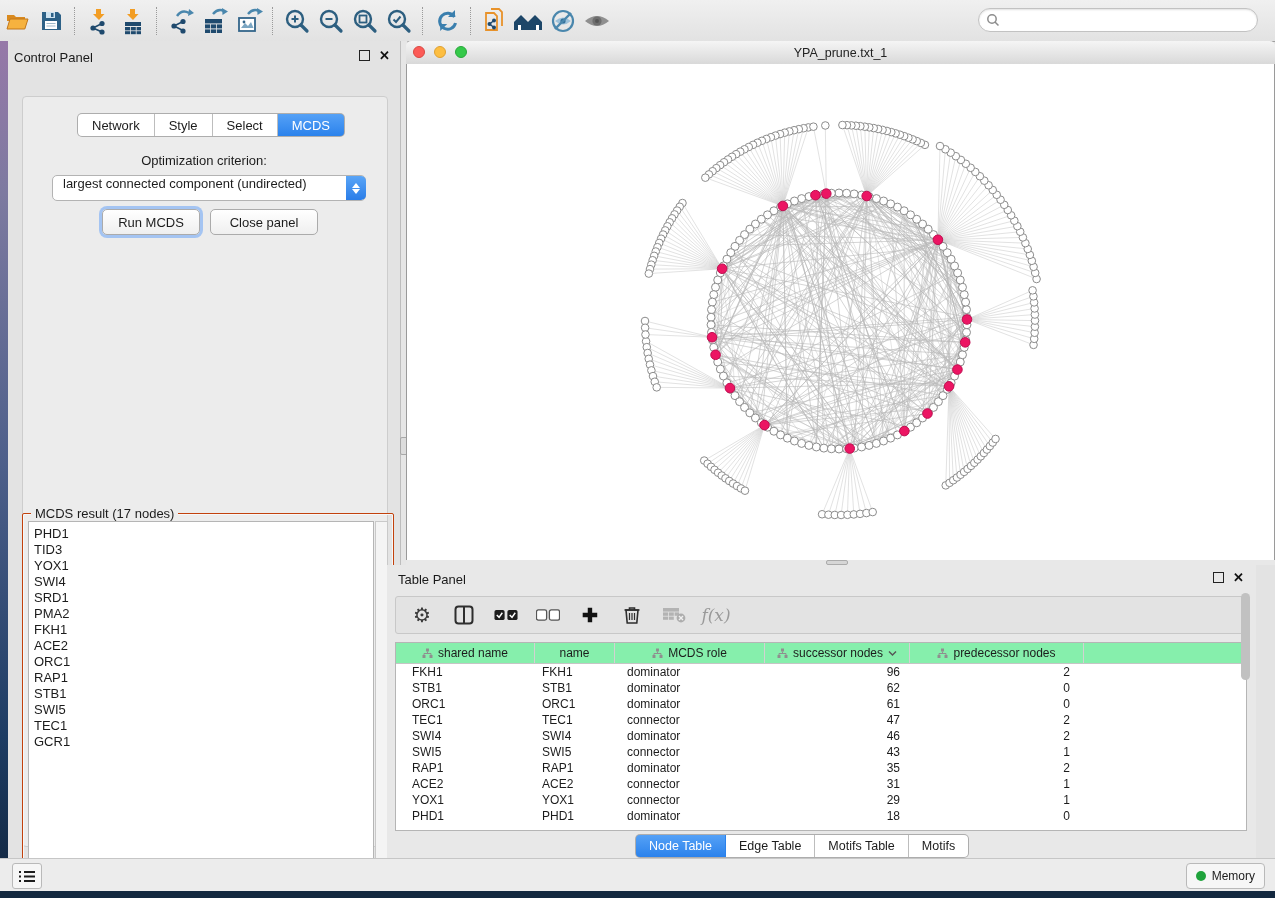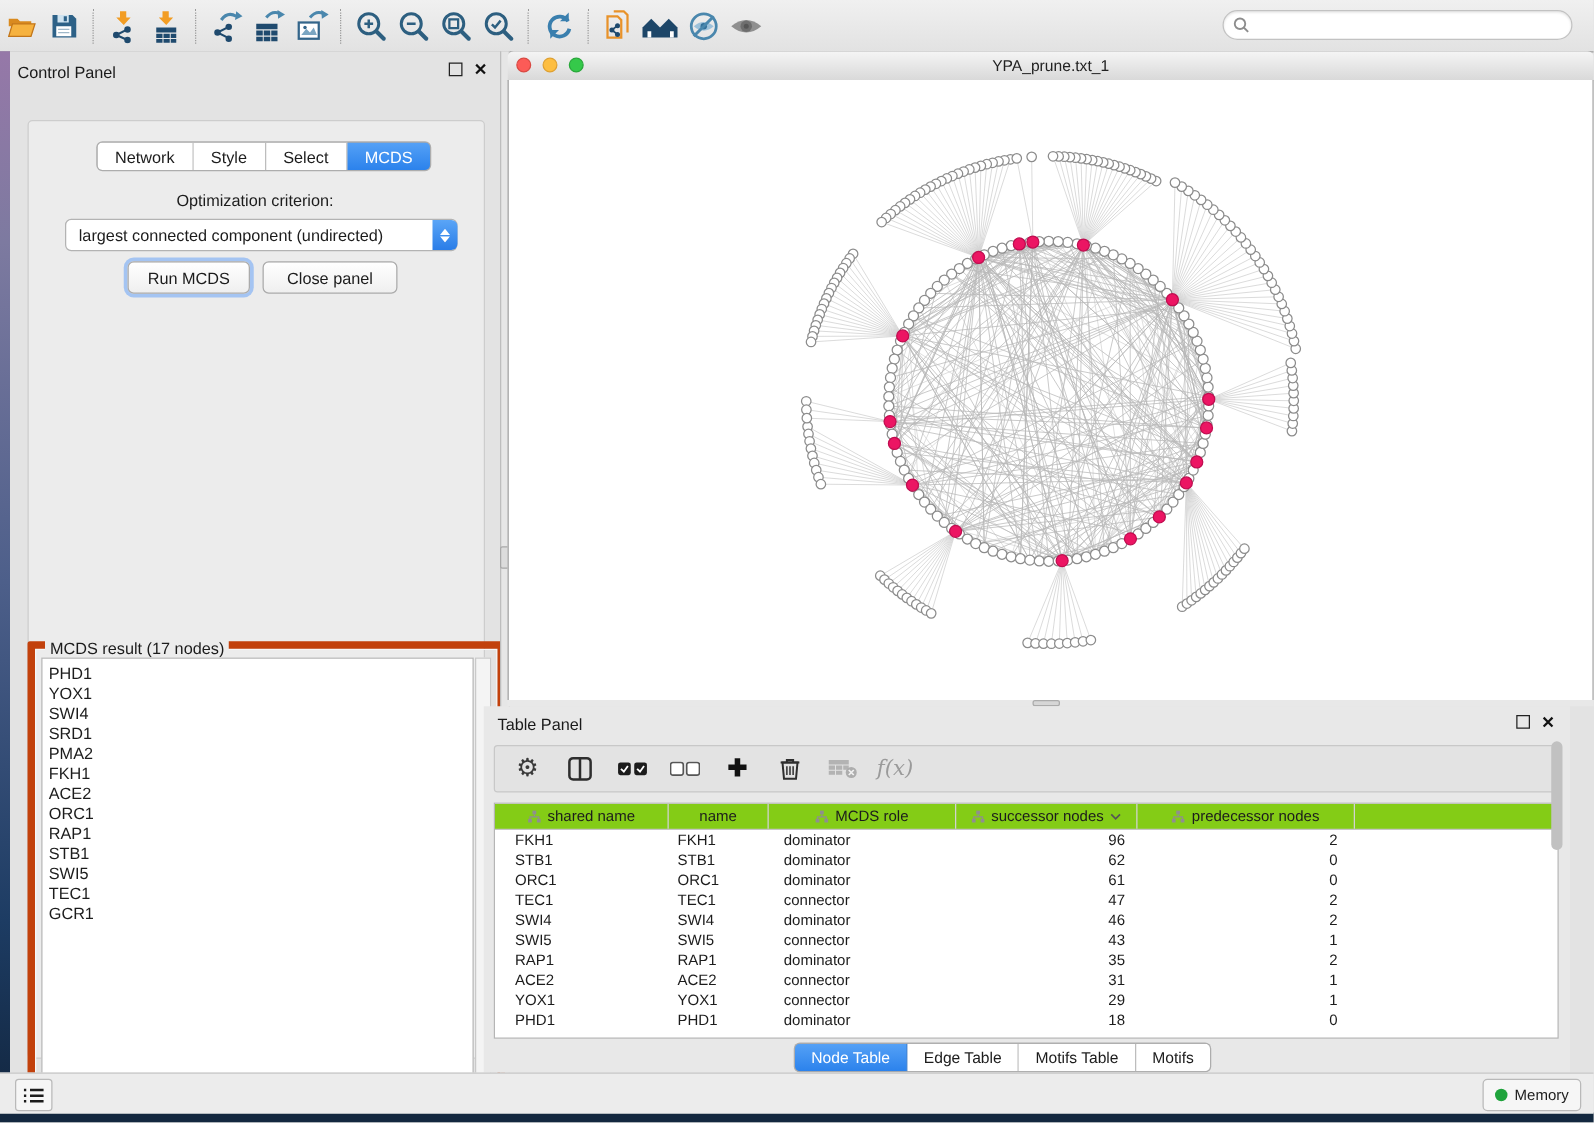--- a/index.html
+++ b/index.html
@@ -31,31 +31,31 @@
     border:1px solid #cdcdcd;border-radius:4px;}
   .seg-tabs{display:flex;position:absolute;height:22px;border-radius:4px;
     box-shadow:0 0 0 1px #adadad;background:#a3a3a3;overflow:hidden;}
   .seg-tab{display:flex;align-items:center;justify-content:center;padding:0 14px;
     font-size:13px;background:#fff;border-right:1px solid #bdbdbd;cursor:pointer;white-space:nowrap;}
   .seg-tab:last-child{border-right:none;}
   .seg-tab.active{background:linear-gradient(#55a1f6,#2b82ec);color:#fff;border-right-color:#2b82ec;}
   #cp-tabs{left:70px;top:73px;}
   #opt-label{left:0;top:112px;width:392px;text-align:center;font-size:13px;}
   #opt-select{left:44px;top:134px;width:312px;height:24px;background:#fff;border:1px solid #b3b3b3;
-    border-radius:5px;display:flex;align-items:center;cursor:pointer;}
+    border-radius:5px;display:flex;align-items:flex-start;cursor:pointer;}
   #opt-select .sel-text{flex:1;font-size:13px;padding-left:10px;white-space:nowrap;}
   .stepper{width:20px;height:24px;margin-right:-1px;border-radius:0 5px 5px 0;
     background:linear-gradient(#5aa5f7,#2a7de8);display:flex;flex-direction:column;
     align-items:center;justify-content:center;gap:1px;}
   .btn{position:absolute;height:24px;background:linear-gradient(#ffffff,#efefef);
     border:1px solid #ababab;border-radius:5px;font-size:13px;display:flex;
     align-items:center;justify-content:center;cursor:pointer;}
   #run-btn{left:94px;top:168px;width:96px;box-shadow:0 0 0 3px rgba(106,164,248,.55);}
   #close-panel-btn{left:202px;top:168px;width:106px;}
-  #mcds-group{left:14px;top:472px;width:370px;height:365px;border:6px solid #c2410c;
+  #mcds-group{left:14px;top:472px;width:370px;height:365px;border:1px solid #c2410c;
     border-radius:2px;box-shadow:inset 0 0 0 1px #f7f7f7;}
   #mcds-group-title{position:absolute;left:8px;top:-8px;background:#ececec;padding:0 4px;font-size:13px;}
   #mcds-list{position:absolute;left:5px;top:7px;width:346px;height:351px;background:#fff;
     border:1px solid #b5b5b5;overflow:hidden;padding:4px 0 0 5px;box-sizing:border-box;}
   #mcds-scroll{position:absolute;right:5px;top:7px;width:13px;height:351px;background:#f4f4f4;
     border:1px solid #c9c9c9;box-sizing:border-box;}
   .mcds-item{font-size:13px;line-height:16px;}
   
   #v-split{left:400px;top:41px;width:6px;height:817px;background:#e6e6e6;
     border-left:1px solid #bdbdbd;border-right:1px solid #bdbdbd;}
@@ -80,21 +80,21 @@
   #tp-toolbar{left:8px;top:31px;width:852px;height:38px;background:#e3e3e3;
     border:1px solid #c8c8c8;border-radius:3px;display:flex;align-items:center;gap:18px;
     padding-left:14px;box-sizing:border-box;}
   .tp-icon{display:flex;align-items:center;justify-content:center;width:24px;height:24px;cursor:pointer;}
   .tp-icon.disabled{cursor:default;}
   #gear-glyph{font-size:20px;color:#3a3a3a;line-height:20px;}
   #plus-glyph{font-size:19px;font-weight:bold;color:#111;}
   #fx-glyph{font-family:"DejaVu Serif",serif;font-style:italic;font-size:17px;color:#9a9a9a;}
   #tp-table{left:8px;top:77px;width:852px;height:189px;background:#fff;border:1px solid #b5b5b5;
     box-sizing:border-box;overflow:hidden;}
-  #tp-header{display:flex;height:20px;background:#84cc16;border-bottom:1px solid #c5c5c5;}
+  #tp-header{display:flex;height:20px;background:#86efac;border-bottom:1px solid #c5c5c5;}
   .th{display:flex;align-items:center;justify-content:center;gap:5px;font-size:12px;
     border-right:1px solid #d2d2d2;box-sizing:border-box;cursor:pointer;}
   .tr{display:flex;height:16px;align-items:center;cursor:default;}
   .td{font-size:12px;box-sizing:border-box;white-space:nowrap;overflow:hidden;}
   .c0{width:139px;padding-left:16px;}
   .c1{width:80px;padding-left:7px;}
   .c2{width:150px;padding-left:12px;}
   .c3{width:145px;text-align:right;padding-right:10px;}
   .c4{width:174px;text-align:right;padding-right:14px;}
   #tp-scroll{position:absolute;right:4px;top:26px;width:11px;height:156px;}
@@ -296,20 +296,21 @@
           <path d="M0 0l4 5 4-5z" fill="#fff"></path>
         </svg>
     </span>
   </div>
   <div id="run-btn" class="btn">Run MCDS</div>
   <div id="close-panel-btn" class="btn">Close panel</div>
   <div id="mcds-group" class="abs">
     <span id="mcds-group-title">MCDS result (17 nodes)</span>
     <div id="mcds-list">
         <div class="mcds-item">PHD1</div>
+        <div class="mcds-item">TID3</div>
         <div class="mcds-item">YOX1</div>
         <div class="mcds-item">SWI4</div>
         <div class="mcds-item">SRD1</div>
         <div class="mcds-item">PMA2</div>
         <div class="mcds-item">FKH1</div>
         <div class="mcds-item">ACE2</div>
         <div class="mcds-item">ORC1</div>
         <div class="mcds-item">RAP1</div>
         <div class="mcds-item">STB1</div>
         <div class="mcds-item">SWI5</div>

